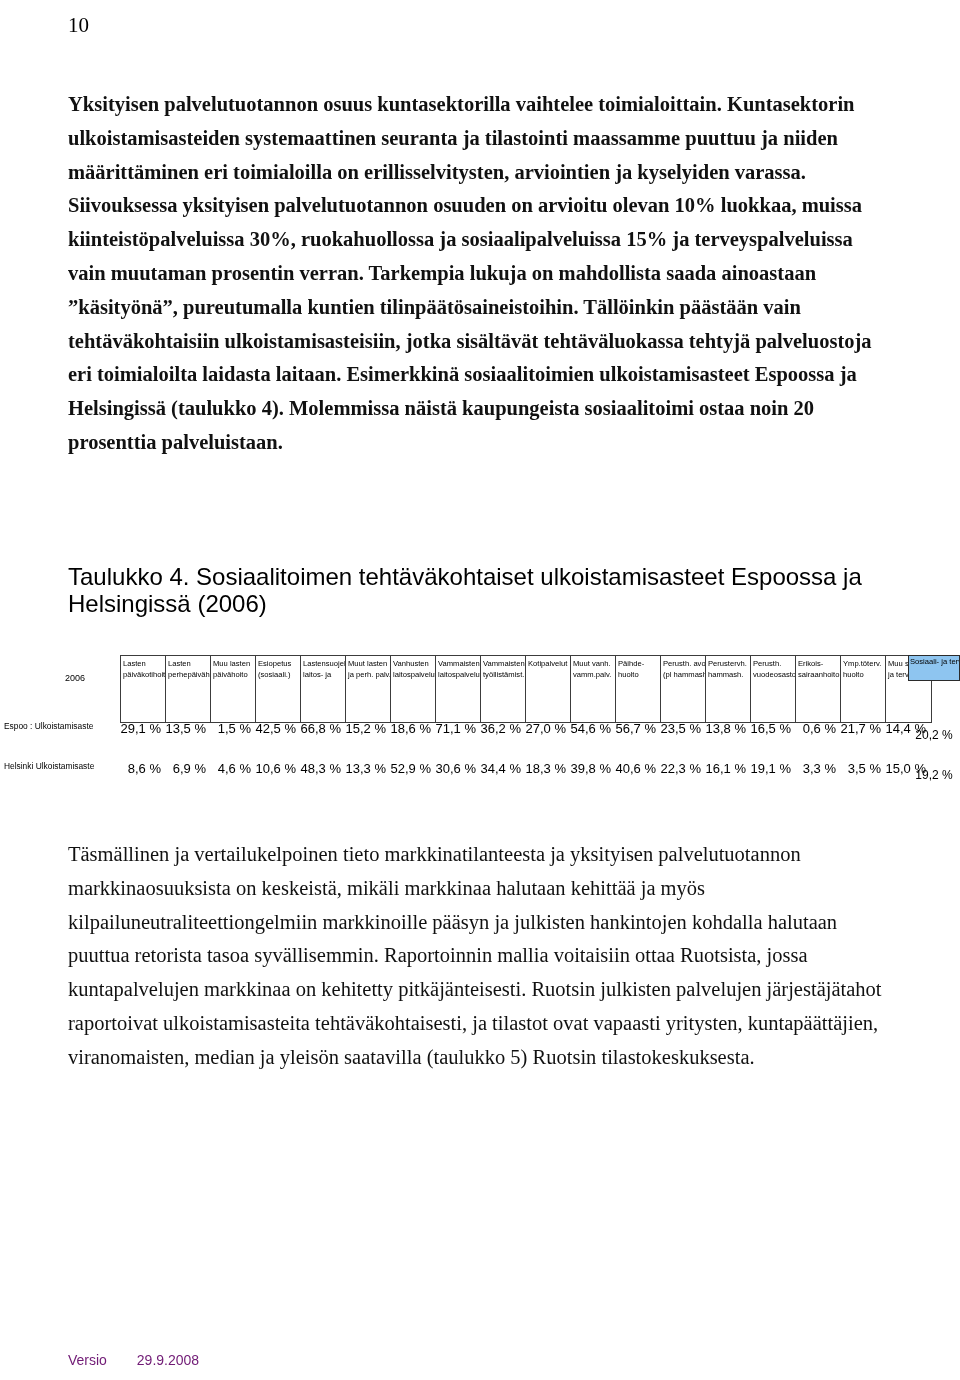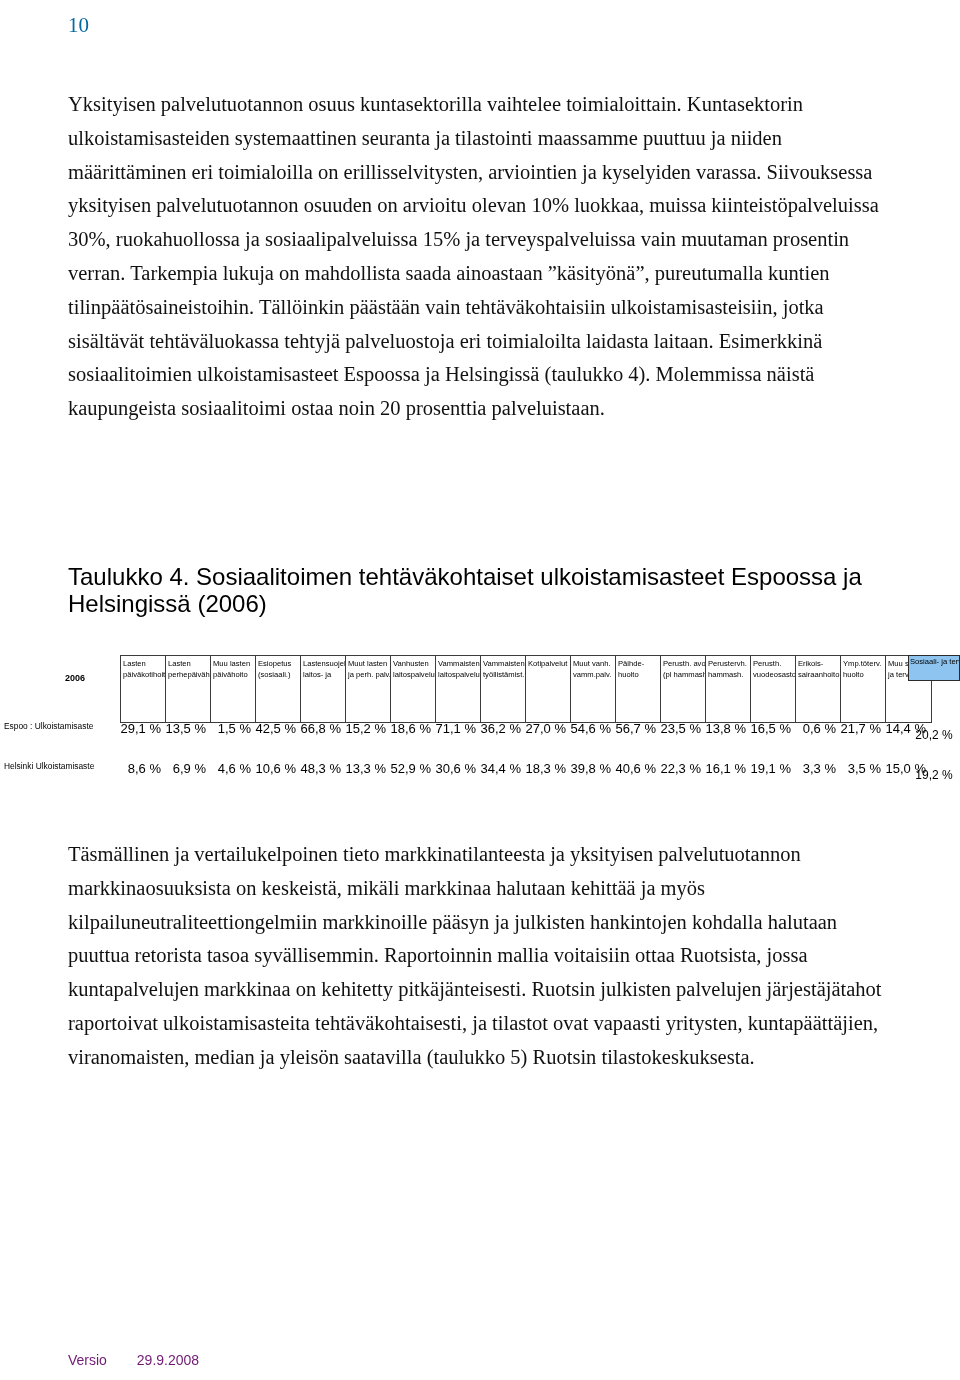--- a/index.html
+++ b/index.html
@@ -17,35 +17,35 @@
   }
 
   
   .page-number {
     position: absolute;
     left: 68px;
     top: 12px;
     font-family: "Liberation Serif", "DejaVu Serif", serif;
     font-size: 21px;
     line-height: 26px;
-    color: #0369a1;
+    color: #000000;
   }
 
   
   .prose {
     position: absolute;
     left: 68px;
     width: 826px;
     font-family: "Liberation Serif", "DejaVu Serif", serif;
     font-size: 20.5px;
     line-height: 33.8px;
     text-align: left;
     color: #111;
   }
-  .prose-1 { top: 88px; }
+  .prose-1 { top: 88px; font-weight: bold; }
   .prose-2 { top: 838px; }
   .prose p { margin: 0; }
 
   
   .table-caption {
     position: absolute;
     left: 68px;
     top: 563px;
     width: 800px;
     font-family: "Liberation Sans", "DejaVu Sans", sans-serif;
@@ -67,21 +67,21 @@
   .sheet-head {
     position: relative;
     height: 56px;
   }
   .year-label {
     position: absolute;
     left: 40px;
     top: 18px;
     width: 70px;
     text-align: center;
-    font-weight: bold;
+    font-weight: normal;
     font-size: 9px;
   }
   .hdr-strip {
     position: absolute;
     left: 120px;
     top: 0px;
     height: 68px;
     display: flex;
     border: 1px solid #3c3c3c;
     box-sizing: border-box;

